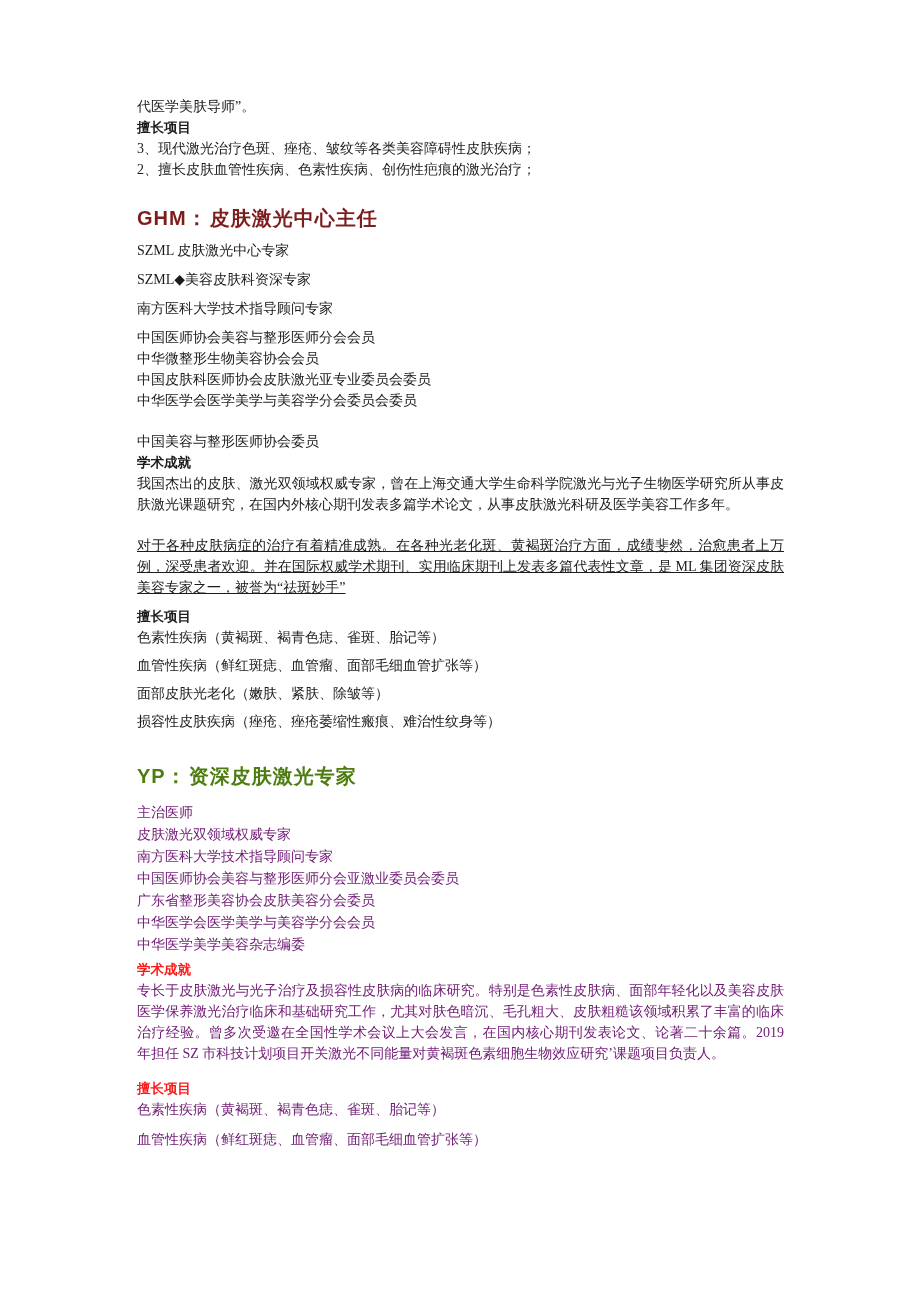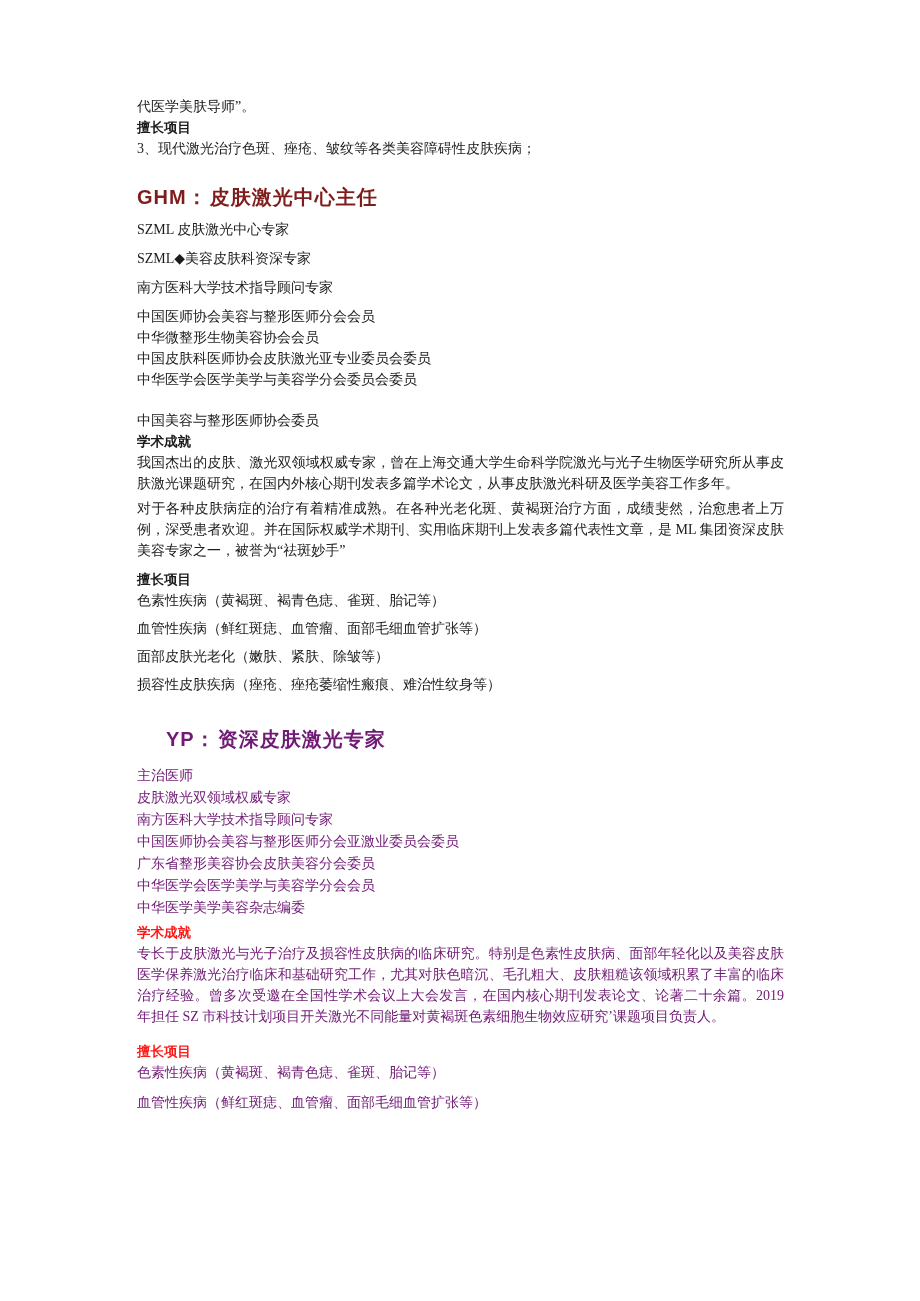--- a/index.html
+++ b/index.html
@@ -21,27 +21,27 @@
   }
 
   .heading {
     font-size: 20px;
     font-weight: bold;
     line-height: 28px;
     letter-spacing: 1px;
   }
   .heading .h-prefix { font-family: "Liberation Sans", sans-serif; margin-right: 2px; }
   .heading.ghm { color: #7f1d1d; margin-top: 24px; margin-bottom: 8px; }
-  .heading.yp  { color: #701a75; margin-top: 30px; margin-bottom: 12px; margin-left: 29px; }
+  .heading.yp  { color: #4d7c0f; margin-top: 30px; margin-bottom: 12px; }
 
   .cred-wide { margin-bottom: 8px; }
   .gap-top-sm { margin-top: 20px; }
 
   .para { text-align: justify; }
-  .gap-para { margin-top: 4px; }
+  .gap-para { margin-top: 20px; text-decoration: underline; }
   .gap-spec-head { margin-top: 8px; }
 
   .spec { margin-bottom: 7px; }
 
   .red-body { color: #701a75; font-family: Liberation Serif, serif; }
   .red-cred { margin-bottom: 1px; }
   .subhead-red {
     color: #ff1a1a;
     font-weight: bold;
     font-family: "Liberation Sans", sans-serif;
@@ -52,20 +52,21 @@
   .red-spec { margin-bottom: 9px; }
 </style>
 </head>
 <body>
 
 <div class="page">
 
   <p class="line">代医学美肤导师”。</p>
   <p class="line subhead-black">擅长项目</p>
   <p class="line">3、现代激光治疗色斑、痤疮、皱纹等各类美容障碍性皮肤疾病；</p>
+  <p class="line">2、擅长皮肤血管性疾病、色素性疾病、创伤性疤痕的激光治疗；</p>
 
   <h1 class="heading ghm"><span class="h-prefix">GHM：</span><span class="h-title">皮肤激光中心主任</span></h1>
 
   <p class="line cred-wide">SZML 皮肤激光中心专家</p>
   <p class="line cred-wide">SZML◆美容皮肤科资深专家</p>
   <p class="line cred-wide">南方医科大学技术指导顾问专家</p>
   <p class="line">中国医师协会美容与整形医师分会会员</p>
   <p class="line">中华微整形生物美容协会会员</p>
   <p class="line">中国皮肤科医师协会皮肤激光亚专业委员会委员</p>
   <p class="line">中华医学会医学美学与美容学分会委员会委员</p>

